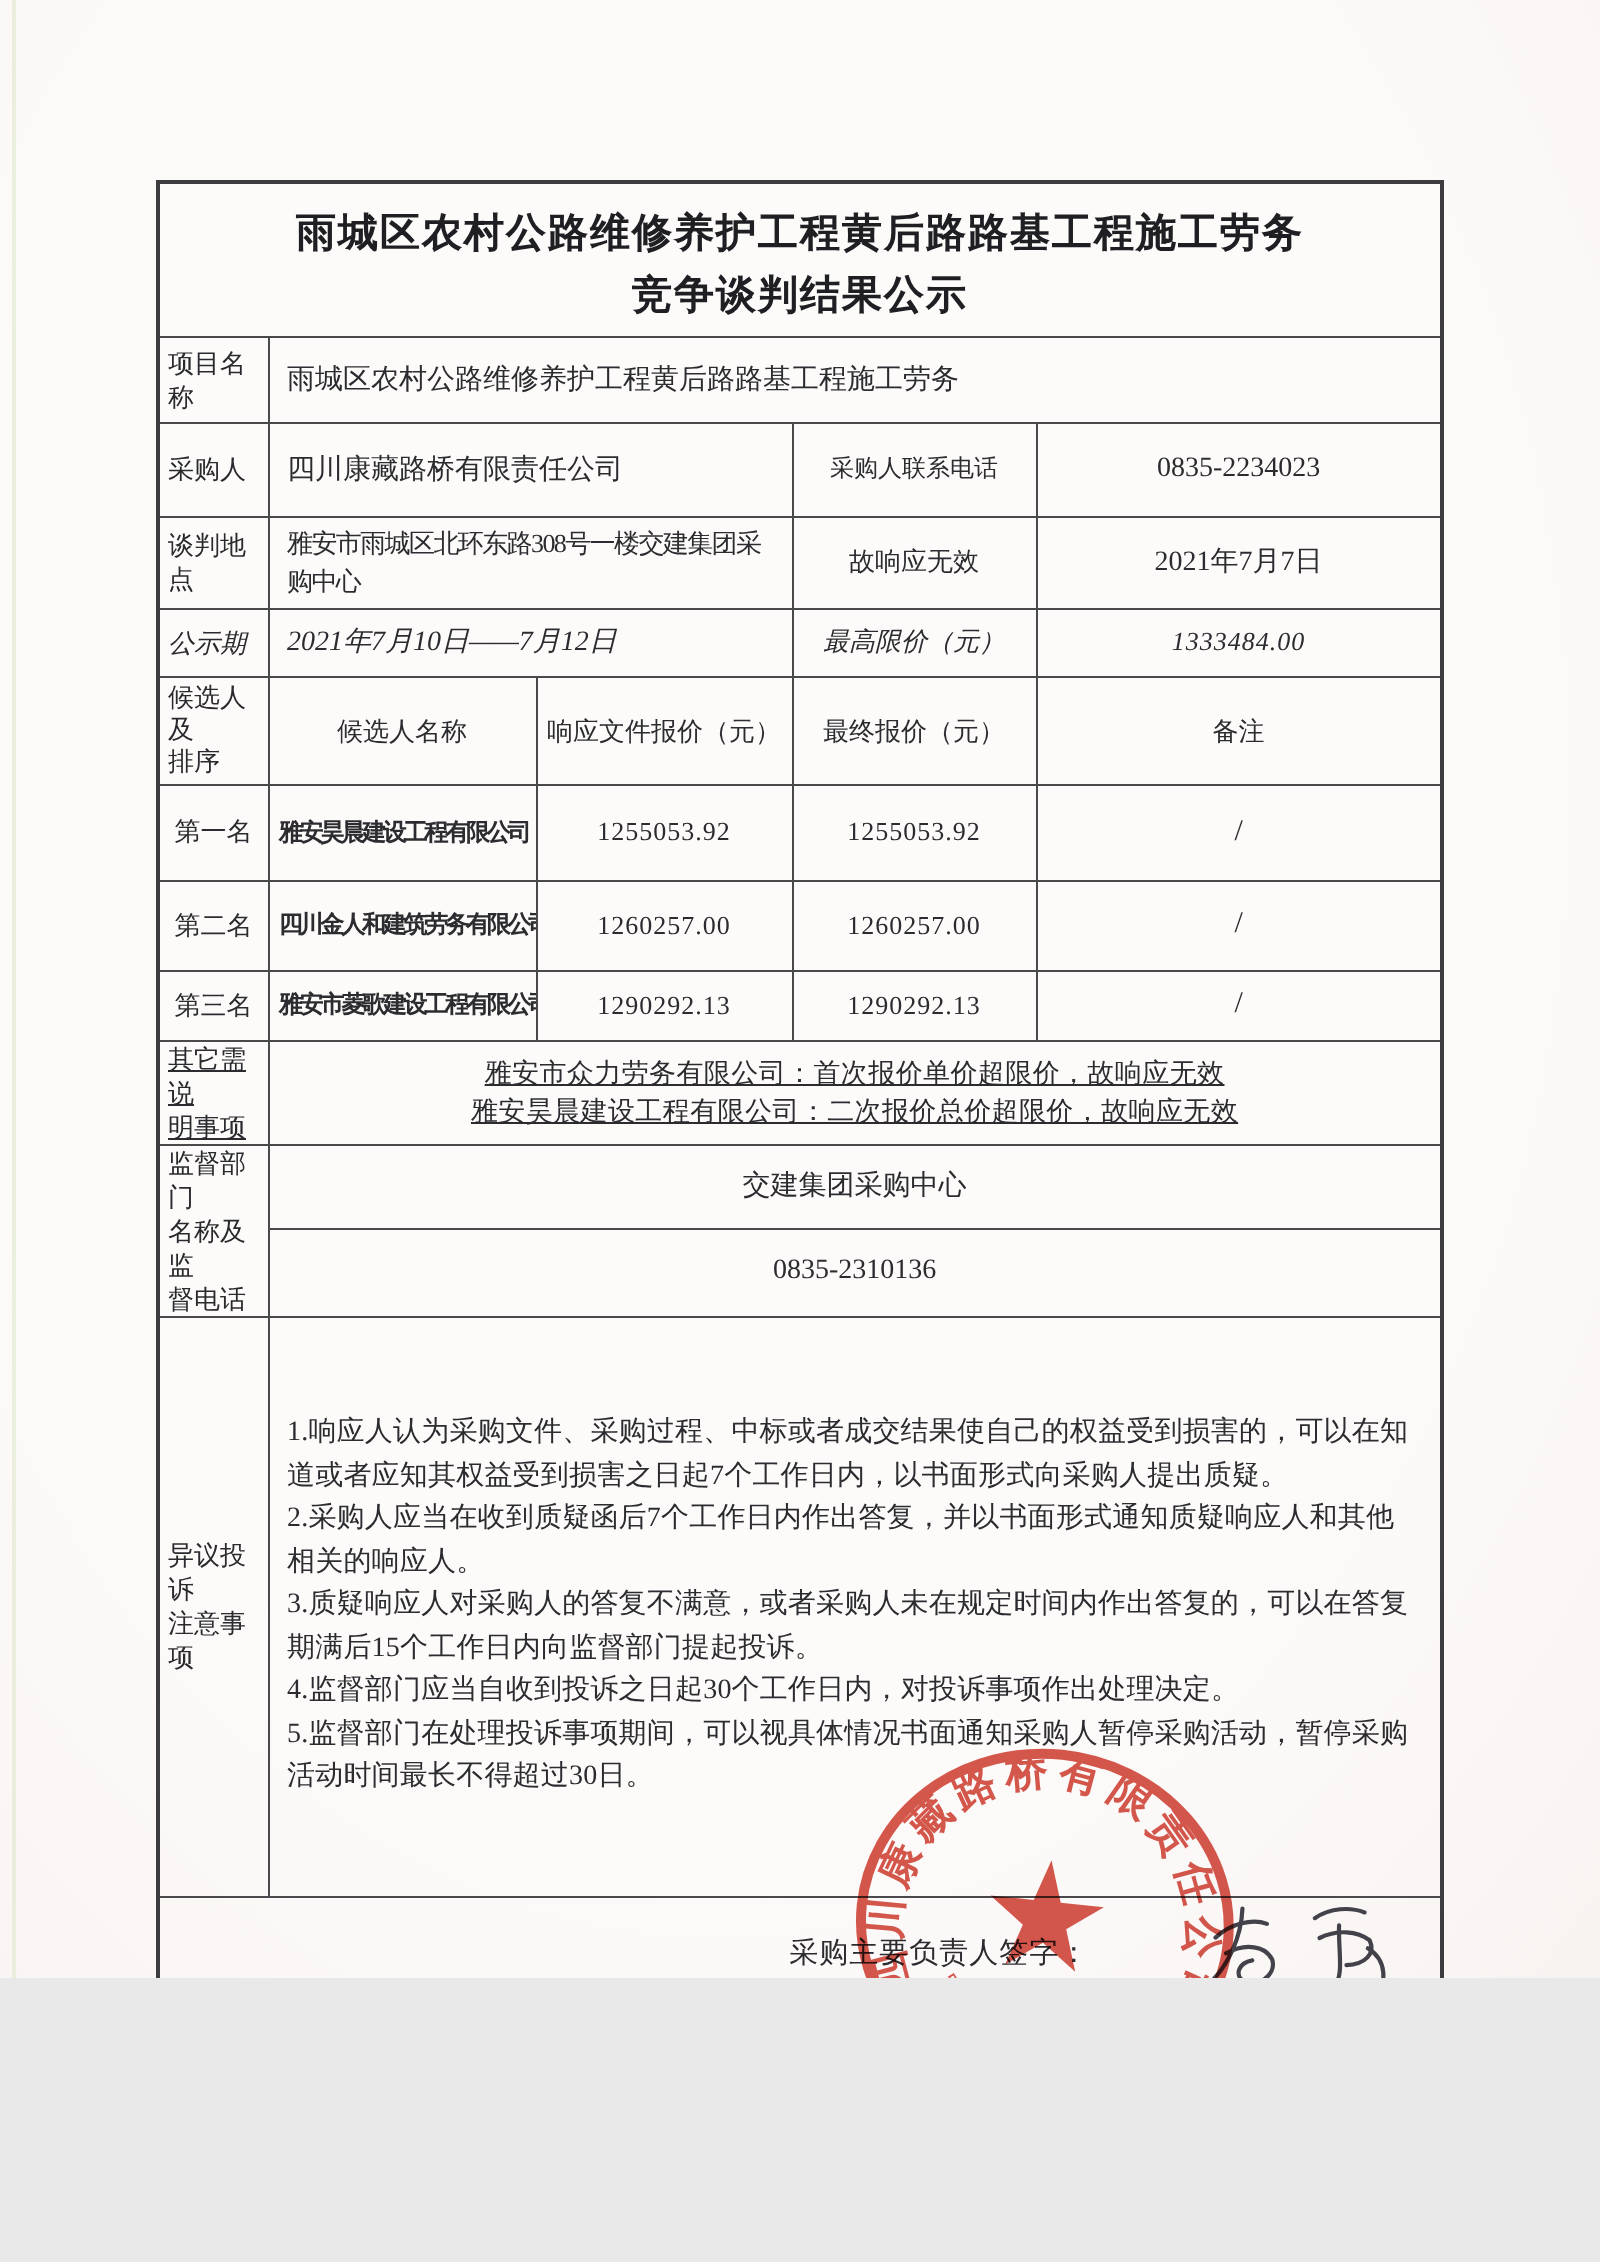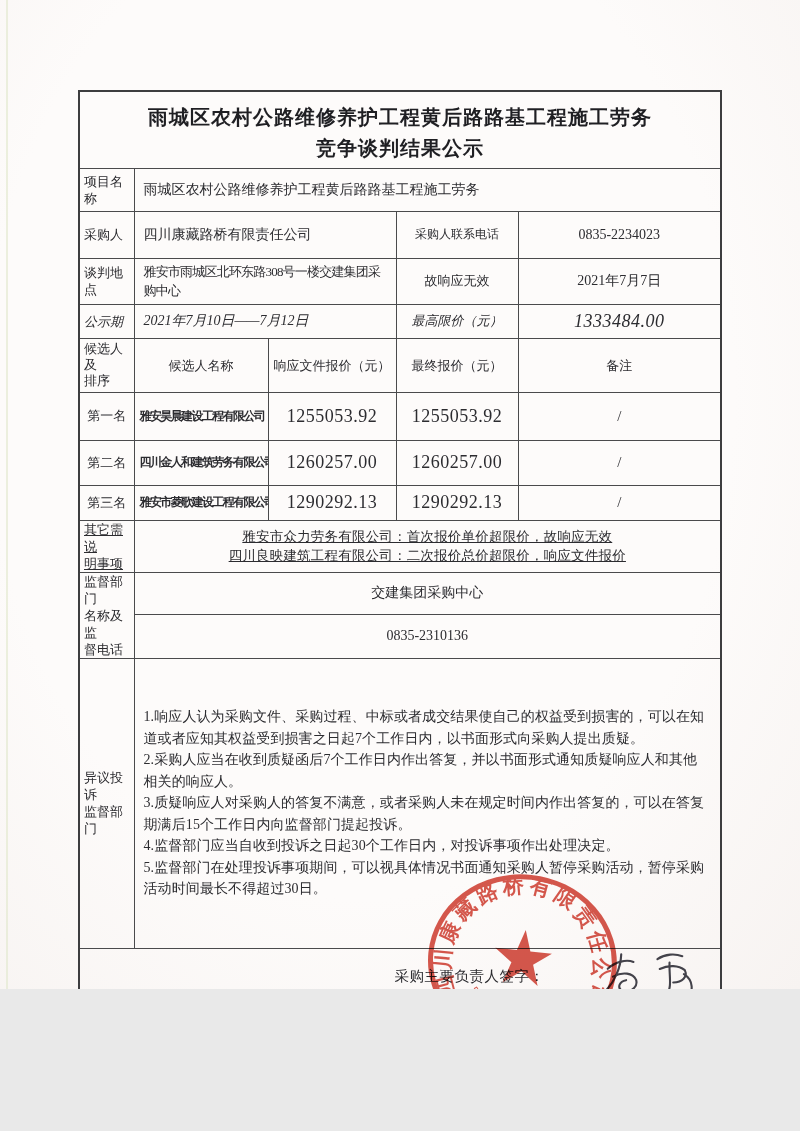--- a/index.html
+++ b/index.html
@@ -34,21 +34,21 @@
     padding: 7px 10px 0 10px; letter-spacing:1px;
   }
   .lbl {
     font-size:13px; line-height:17px; padding:0 2px 0 4px;
     white-space:pre-line; text-align:left; color:#2a2a2e;
   }
   .v   { padding: 0 6px 0 9px; text-align:left; }
   .addr{ font-size:13px; letter-spacing:-0.8px; line-height:19px; }
   .c   { text-align:center; padding:0 2px; }
   .hdr { text-align:center; font-size:13px; line-height:17px; white-space:pre-line; padding:18px 2px; }
-  .num { text-align:center; font-size:18px; letter-spacing:0.5px; }
+  .num { text-align:center; font-size:13px; letter-spacing:0.5px; }
   .co-name { font-size:12px; letter-spacing:-1.6px; white-space:nowrap; padding:0 2px 0 5px; text-align:left;font-weight:bold; }
   .slash { text-align:center; font-size:15px; }
   .notes-line { text-align:center; font-size:13.5px; line-height:19px; letter-spacing:0.2px; }
   .obj-cell { vertical-align: middle; margin-top: 47px; }
   .obj-text { padding: 0 12px 0 9px; }
   .obj-item { font-size:14px; line-height:21.5px; text-align:left; letter-spacing:0.1px; }
   .sig-cell { padding-left:9px; overflow:visible; }
   .sig-label { font-size:14.5px; letter-spacing:0.5px; }
   .sig-scribble { display:inline-block; vertical-align:middle; margin-left:52px; margin-top:-4px;
     overflow:visible; transform: rotate(-2deg); }
@@ -138,37 +138,37 @@
       <td class="num">1290292.13</td>
       <td class="num">1290292.13</td>
       <td class="slash">/</td>
     </tr>
 
     <tr class="r-notes">
       <td class="lbl">其它需说
 明事项</td>
       <td colspan="4">
         <div class="notes-line">雅安市众力劳务有限公司：首次报价单价超限价，故响应无效</div>
-        <div class="notes-line">四川良映建筑工程有限公司：二次报价总价超限价，响应文件报价</div>
+        <div class="notes-line">雅安昊晨建设工程有限公司：二次报价总价超限价，故响应无效</div>
       </td>
     </tr>
 
     <tr class="r-supa">
       <td rowspan="2" class="lbl">监督部门
 名称及监
 督电话</td>
       <td colspan="4" class="c">交建集团采购中心</td>
     </tr>
     <tr class="r-supb">
       <td colspan="4" class="c">0835-2310136</td>
     </tr>
 
     <tr class="r-obj">
       <td class="lbl">异议投诉
-监督部门</td>
+注意事项</td>
       <td colspan="4" class="obj-cell">
         <div class="obj-text">
           <div class="obj-item">1.响应人认为采购文件、采购过程、中标或者成交结果使自己的权益受到损害的，可以在知道或者应知其权益受到损害之日起7个工作日内，以书面形式向采购人提出质疑。</div>
           <div class="obj-item">2.采购人应当在收到质疑函后7个工作日内作出答复，并以书面形式通知质疑响应人和其他相关的响应人。</div>
           <div class="obj-item">3.质疑响应人对采购人的答复不满意，或者采购人未在规定时间内作出答复的，可以在答复期满后15个工作日内向监督部门提起投诉。</div>
           <div class="obj-item">4.监督部门应当自收到投诉之日起30个工作日内，对投诉事项作出处理决定。</div>
           <div class="obj-item">5.监督部门在处理投诉事项期间，可以视具体情况书面通知采购人暂停采购活动，暂停采购活动时间最长不得超过30日。</div>
         </div>
       </td>
     </tr>

